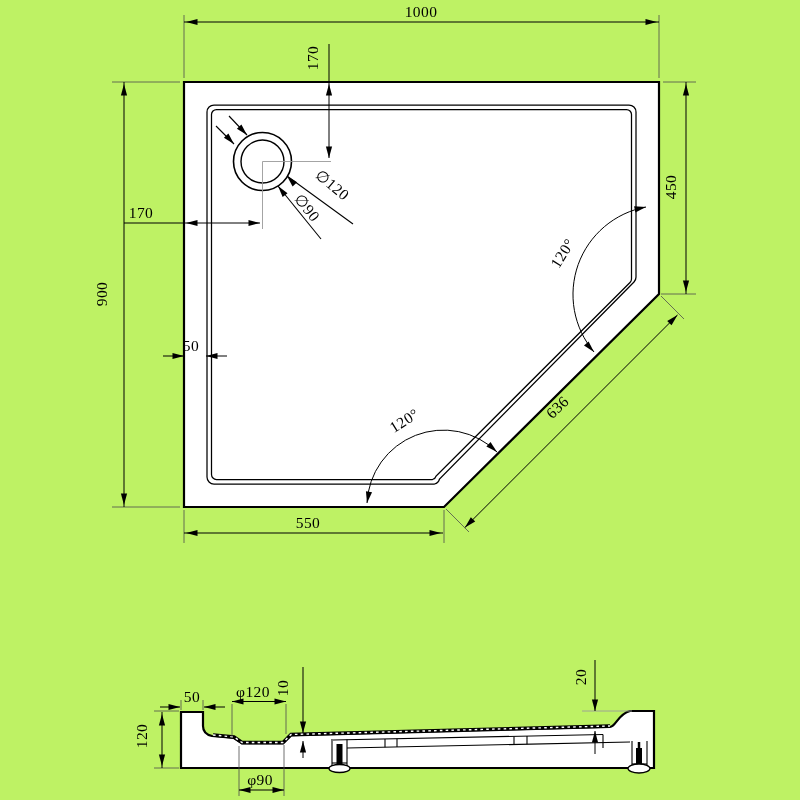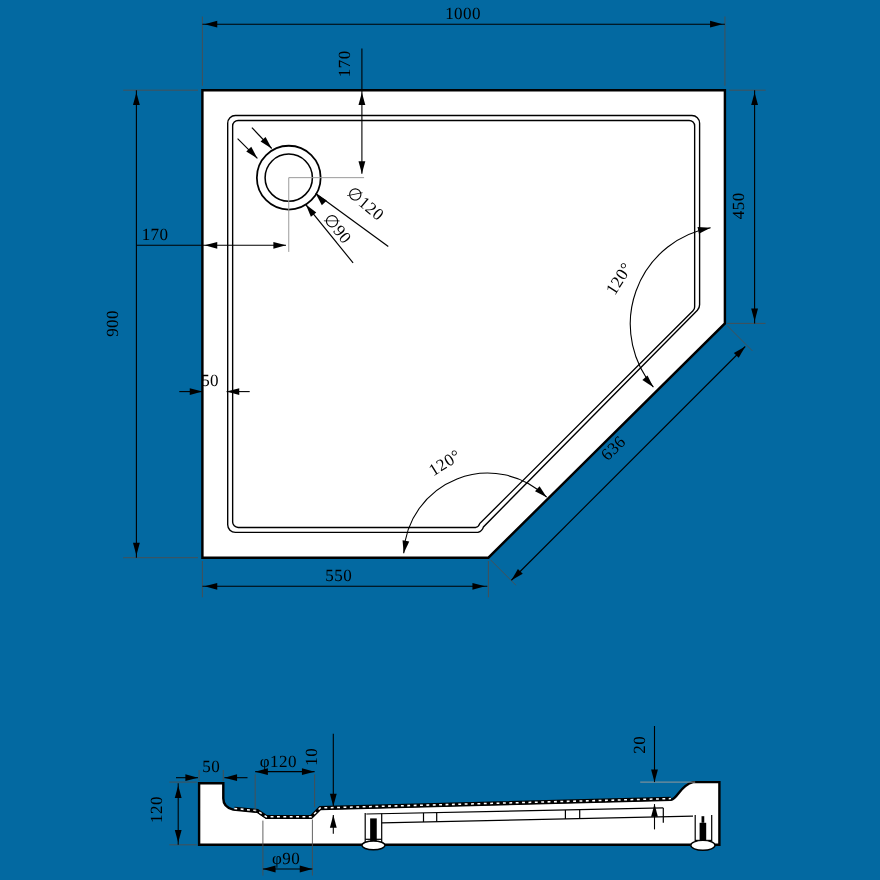--- a/index.html
+++ b/index.html
@@ -1,16 +1,16 @@
 <!DOCTYPE html>
 <html><head>
 <meta charset="utf-8">
 <style>
   html,body{margin:0;padding:0;background:#ffffff;}
-  .page{width:800px;height:800px;background:#0369a1;position:relative;overflow:hidden;}
+  .page{width:800px;height:800px;background:#bef264;position:relative;overflow:hidden;}
   svg{display:block;}
   text{font-family:"Liberation Serif","DejaVu Serif",serif;fill:#000;font-size:15.5px;letter-spacing:.4px;}
   .dim{stroke:#000;stroke-width:1;fill:none;}
   .ext{stroke:#4d4d4d;stroke-width:.8;fill:none;}
   .cen{stroke:#9a9a9a;stroke-width:.9;fill:none;}
   .outline{stroke:#000;stroke-width:2.2;fill:#fff;}
   .rim{stroke:#000;stroke-width:1.25;fill:none;}
   .thin{stroke:#000;stroke-width:1.1;fill:none;}
   .arr{fill:#000;stroke:none;}
 </style>

